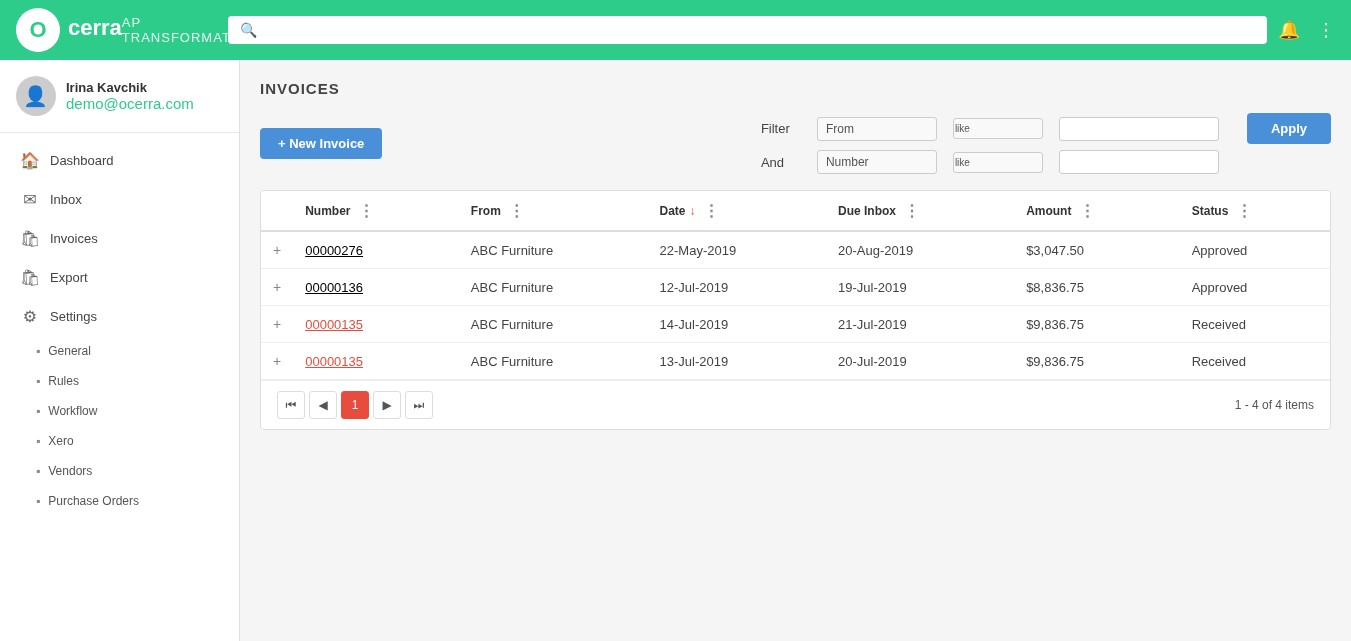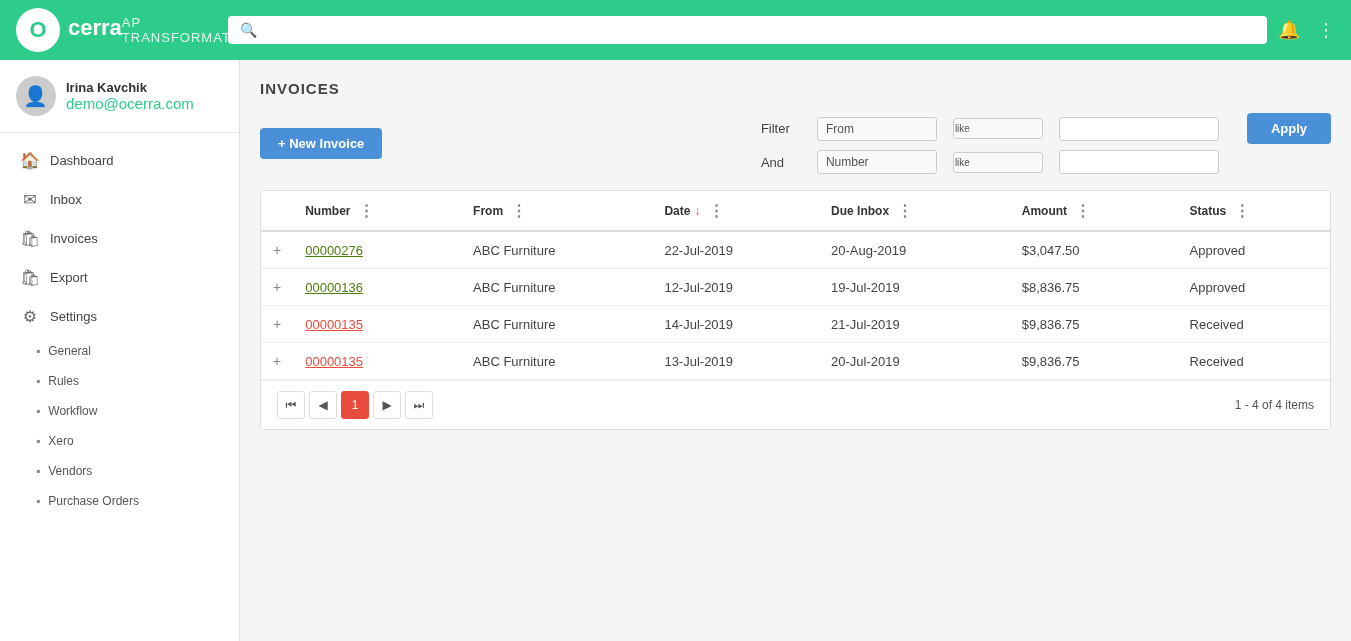--- a/index.html
+++ b/index.html
@@ -209,21 +209,21 @@
     .sort-arrow { color: #e74c3c; font-size: 12px; }
     .invoice-table tbody tr {
       border-bottom: 1px solid #eee;
     }
     .invoice-table tbody td {
       padding: 10px 12px;
       font-size: 13px;
       color: #444;
     }
     .td-expand { color: #888; cursor: pointer; font-size: 14px; }
-    .link-black { color: #4d7c0f; text-decoration: underline; cursor: pointer; }
+    .link-black { color: #000000; text-decoration: underline; cursor: pointer; }
     .link-red { color: #e74c3c; text-decoration: underline; cursor: pointer; }
     .status-approved { color: #444; }
     .status-received { color: #444; }
 
     
     .pagination-bar {
       display: flex;
       align-items: center;
       justify-content: space-between;
       padding: 10px 16px;
@@ -393,21 +393,21 @@
             </th>
           </tr>
         </thead>
         <tbody id="table-body">
         <tr>
     <td><span class="td-expand">+</span></td>
     <td>
       <a class="link-black">00000276</a>
     </td>
     <td>ABC Furniture</td>
-    <td>22-Jul-2019</td>
+    <td>22-May-2019</td>
     <td>20-Aug-2019</td>
     <td>$3,047.50</td>
     <td class="status-approved">Approved</td>
   </tr>
             <tr>
     <td><span class="td-expand">+</span></td>
     <td>
       <a class="link-black">00000136</a>
     </td>
     <td>ABC Furniture</td>

